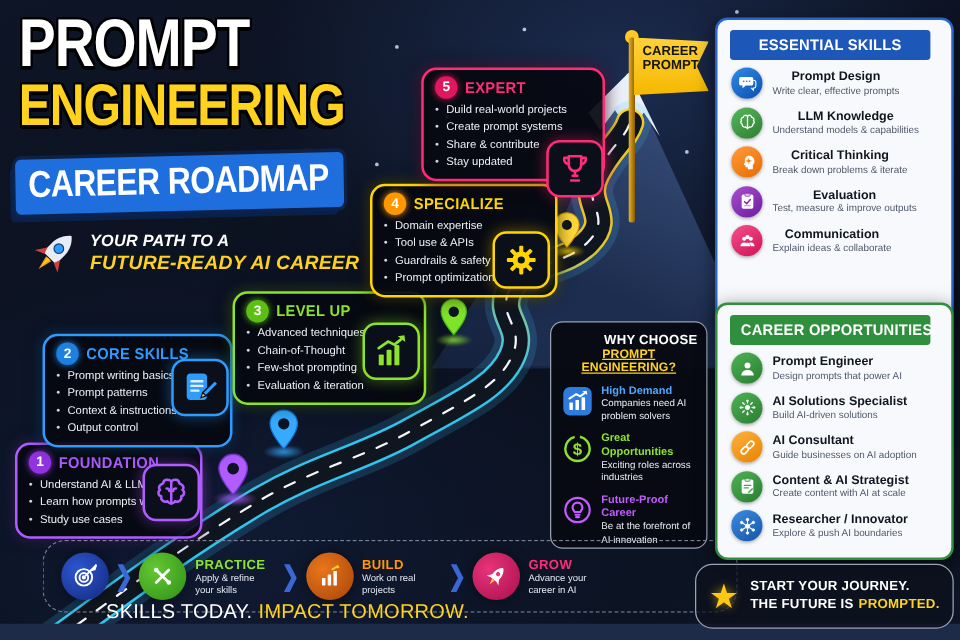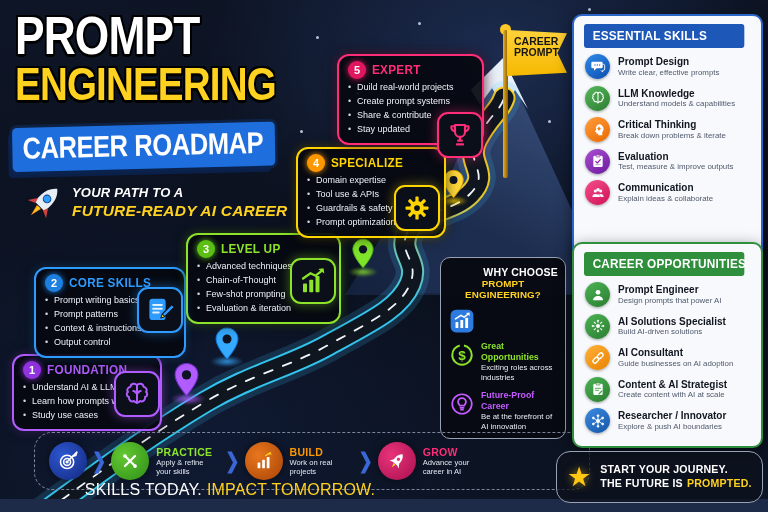--- a/index.html
+++ b/index.html
@@ -62,38 +62,38 @@
   .stop li::before{content:"•";position:absolute;left:0;color:#cfd6e4;}
   .stop-icon{z-index:6;width:46px;height:46px;border-radius:11px;background:#0a0f1a;border:2px solid var(--c);
     box-sizing:border-box;display:flex;align-items:center;justify-content:center;color:var(--c);
     box-shadow:0 0 12px var(--glow);}
   .stop-icon svg{width:30px;height:30px;}
 
   
   .why{left:440px;top:257px;width:126px;height:182px;z-index:5;background:rgba(7,10,18,.96);
     border:1.5px solid #99a2b4;border-radius:10px;box-sizing:border-box;padding:8px 7px 6px;}
   .why-t1{color:#fff;font-weight:900;font-size:10.5px;text-align:right;letter-spacing:.2px;}
-  .why-t2{color:#ffd21f;font-weight:900;font-size:9.8px;text-align:center;margin-bottom:7px;letter-spacing:.1px;}
+  .why-t2{color:#ffd21f;font-weight:900;font-size:9.8px;text-align:center;margin-bottom:7px;letter-spacing:.1px;text-decoration:underline;}
   .why-item{display:flex;gap:6px;margin-bottom:7px;align-items:flex-start;}
   .why-ic{width:27px;height:27px;flex:0 0 auto;display:flex;align-items:center;justify-content:center;}
   .why-name{font-weight:900;font-size:8.8px;line-height:1.25;}
   .why-desc{color:#e8ebf2;font-size:7.8px;line-height:1.3;}
 
   
   .card{z-index:7;background:#f7f9fc;border-radius:10px;box-sizing:border-box;
     box-shadow:0 5px 16px rgba(0,0,0,.55);}
   .card-head{margin:8px 10px 6px;color:#fff;font-weight:900;font-size:12.3px;letter-spacing:.2px;
     padding:5px 9px;border-radius:3px;transform:scaleX(.96);transform-origin:left center;white-space:nowrap;}
   .sk-item{display:flex;gap:8px;align-items:center;padding:0 11px;margin-bottom:6.5px;}
   .sk-ic{width:25px;height:25px;border-radius:50%;flex:0 0 auto;display:flex;align-items:center;justify-content:center;
     box-shadow:0 1px 3px rgba(0,0,0,.35);}
   .sk-ic svg{width:16px;height:16px;}
   .sk-title{font-weight:800;font-size:10px;color:#10151f;line-height:1.15;}
   .sk-desc{font-size:7.9px;color:#50596b;line-height:1.2;}
-  .es-card{left:572px;top:14px;width:191px;height:244px;border:2px solid #2a66c8;}
+  .es-card{left:572px;top:14px;width:191px;height:244px;border:2px solid #2a66c8;text-align:center;}
   .es-head{background:#1d58b8;}
   .co-card{left:572px;top:242px;width:191px;height:206px;border:2px solid #2f8f3c;}
   .co-head{background:#2f8f3c;}
 
   
   .band{left:34px;top:432px;width:556px;height:58px;z-index:5;border:1.6px dashed #7b8498;border-radius:18px;
     box-sizing:border-box;display:flex;align-items:center;padding:0 8px 0 14px;}
   .jstep{display:flex;align-items:center;gap:7px;}
   .j-ic{width:38px;height:38px;border-radius:50%;flex:0 0 auto;display:flex;align-items:center;justify-content:center;
     box-shadow:0 0 10px rgba(0,0,0,.5);}
@@ -318,20 +318,24 @@
           <rect x="1.5" y="1.5" width="21" height="21" rx="5" fill="#2e7be0"></rect>
           <g fill="#fff">
               <rect x="6" y="13" width="2.6" height="5.5" rx="0.5"></rect>
               <rect x="10.5" y="11" width="2.6" height="7.5" rx="0.5"></rect>
               <rect x="15" y="9" width="2.6" height="9.5" rx="0.5"></rect>
             </g>
           <path d="M6 10l5-3.2 3 1.6 4-3" stroke="#fff" stroke-width="1.5" fill="none" stroke-linecap="round"></path>
           <path d="M15.6 4.6l3.2-.4.4 3.2z" fill="#fff"></path>
         </svg>
       </div>
+      <div>
+        <div class="why-name" style="color:#4da6ff">High Demand</div>
+        <div class="why-desc">Companies need AI problem solvers</div>
+      </div>
     </div>
     <div class="why-item">
       <div class="why-ic">
         <svg width="26" height="26" viewBox="0 0 24 24">
           <circle cx="12" cy="12" r="9" fill="none" stroke="#8ce32a" stroke-width="1.8" stroke-dasharray="40 4"></circle>
           <text x="12" y="16.5" text-anchor="middle" font-size="12.5" font-weight="bold" fill="#8ce32a" font-family="Liberation Sans, sans-serif">$</text>
         </svg>
       </div>
       <div>
         <div class="why-name" style="color:#8ce32a">Great Opportunities</div>

